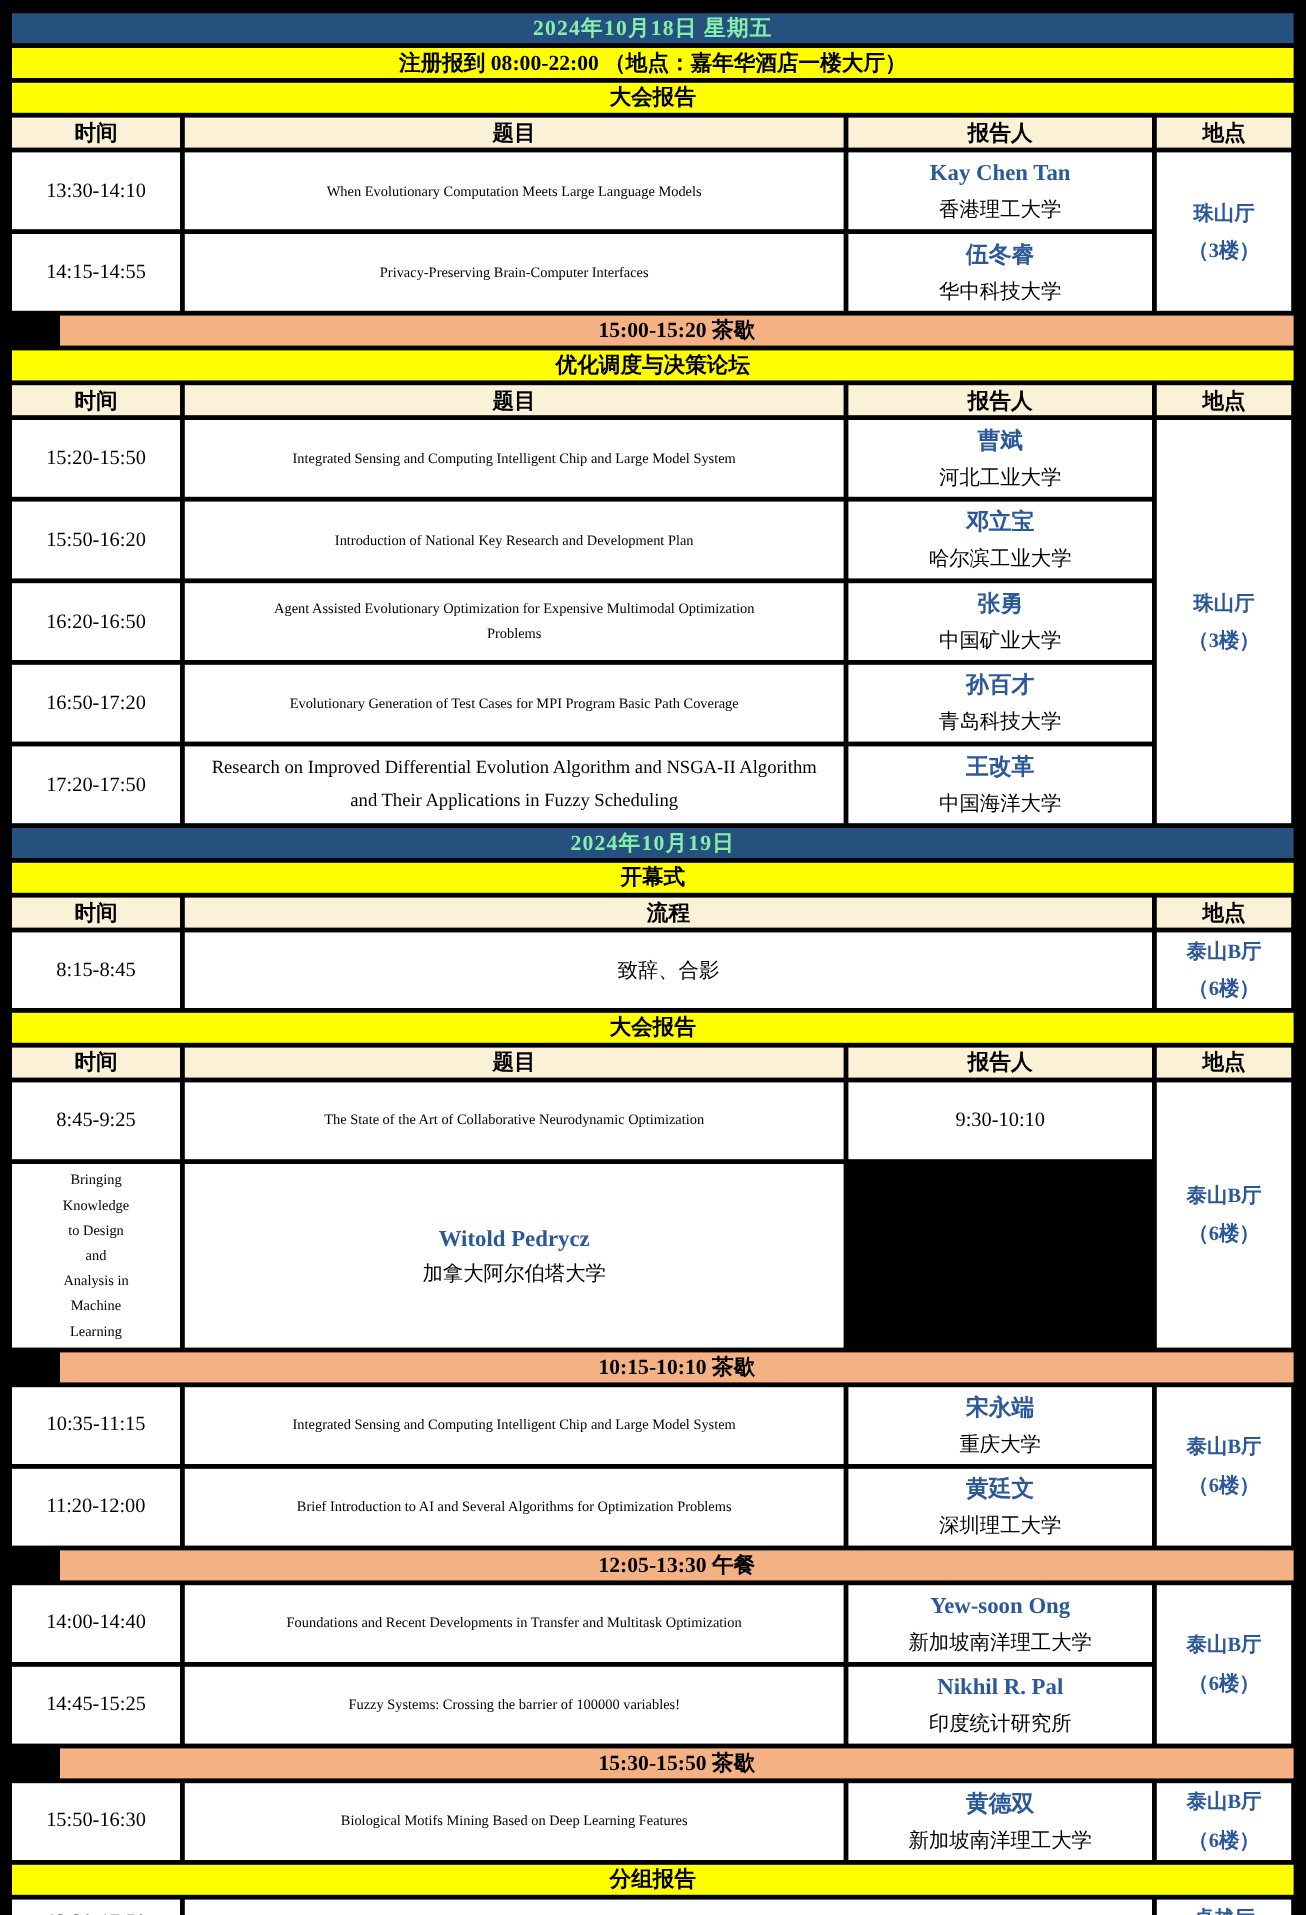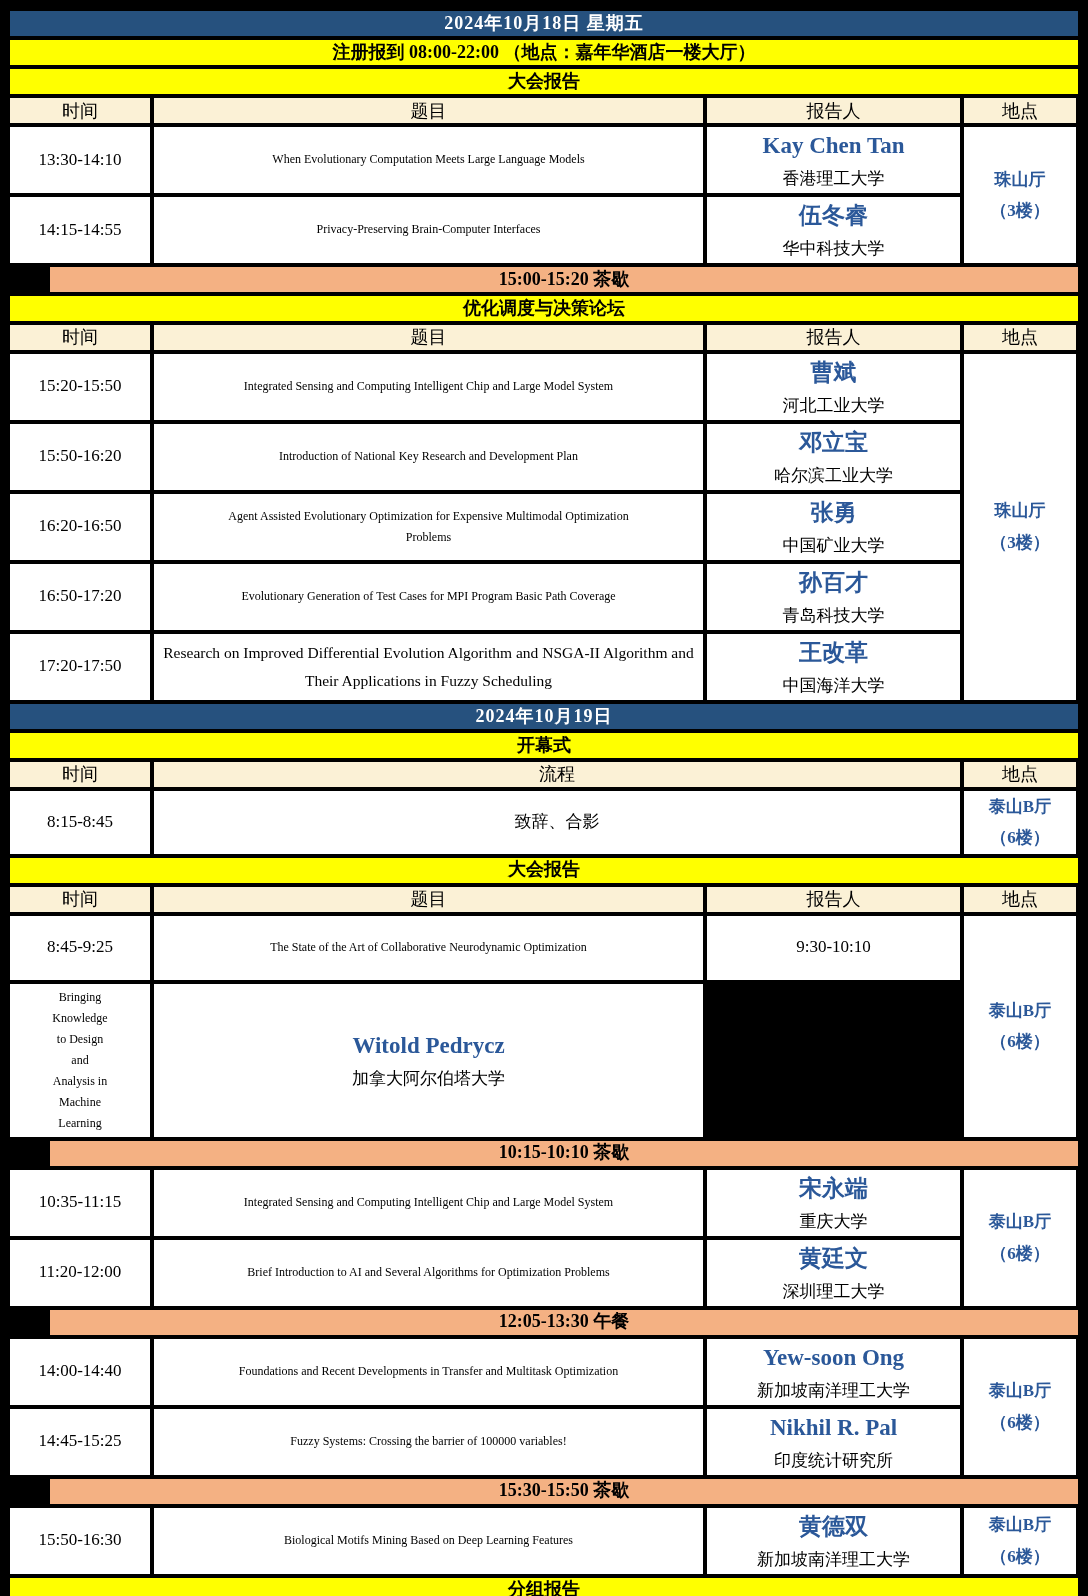--- a/index.html
+++ b/index.html
@@ -26,21 +26,21 @@
   .band {
     min-height: 25px;
     display: flex;
     align-items: center;
     justify-content: center;
     text-align: center;
     font-weight: bold;
     font-size: 18px;
     line-height: 1.2;
   }
-  .band.day { background: var(--navy); color: #ffffff; letter-spacing: 1px; }
+  .band.day { background: var(--navy); color: #86efac; letter-spacing: 1px; }
   .band.yellow { background: var(--yellow); color: #000; }
   .band.orange { background: var(--orange); color: #000; margin-left: 40px; }
   .grid4 {
     display: grid;
     grid-template-columns: 140px 549px 253px 112px;
     gap: 4px;
     background: #000;
   }
   .grid3 {
     display: grid;
@@ -53,29 +53,29 @@
   .cell {
     background: #fff;
     display: flex;
     flex-direction: column;
     align-items: center;
     justify-content: center;
     text-align: center;
   }
   .hcell {
     background: var(--cream);
-    font-weight: normal;
+    font-weight: bold;
     font-size: 18px;
     min-height: 25px;
     justify-content: center;
   }
   .time { font-size: 17px; line-height: 1.35; }
   .title { font-size: 12px; line-height: 1.75; padding: 3px 55px; }
-  .title.tight { font-size: 15.5px; padding: 3px 6px; line-height: 1.8; }
-  .speaker-name { color: var(--blue-text); font-weight: bold; font-size: 23px; line-height: 1.65; }
+  .title.tight { font-size: 15.5px; padding: 3px 19px; line-height: 1.8; }
+  .speaker-name { color: var(--blue-text); font-weight: bold; font-size: 19px; line-height: 1.65; }
   .affil { color: #000; font-size: 17px; line-height: 1.65; }
   .loc { color: var(--blue-text); font-weight: bold; font-size: 17px; line-height: 1.85; }
   .plain { font-size: 17px; line-height: 1.4; }
 </style>
 </head>
 <body>
 
 <div class="wrap">
 
   <div class="band day">

